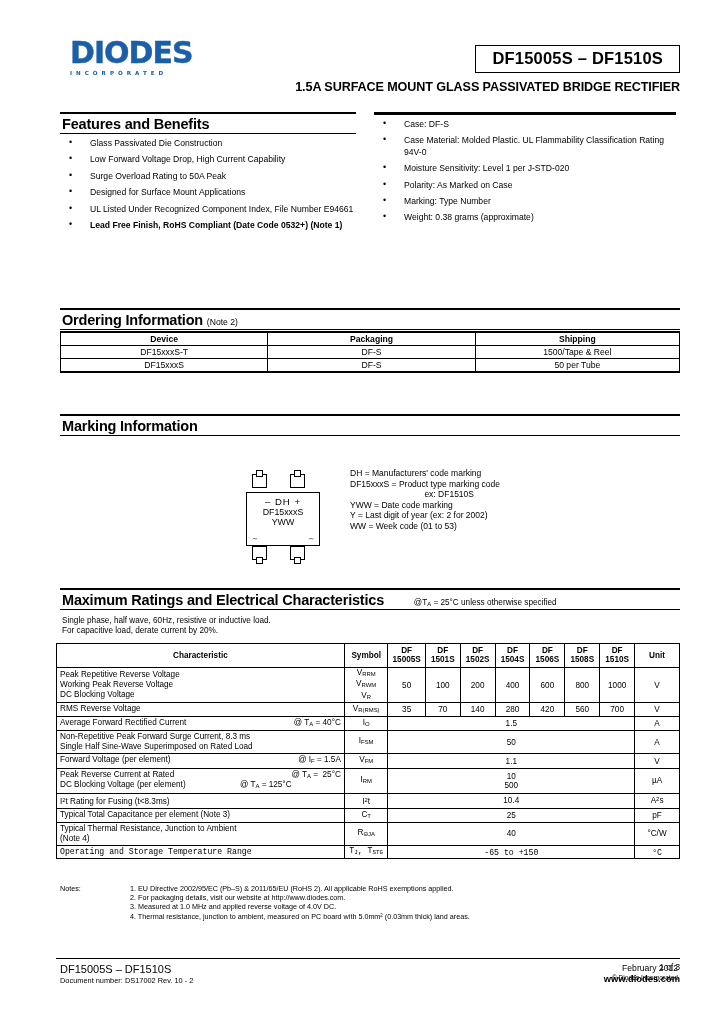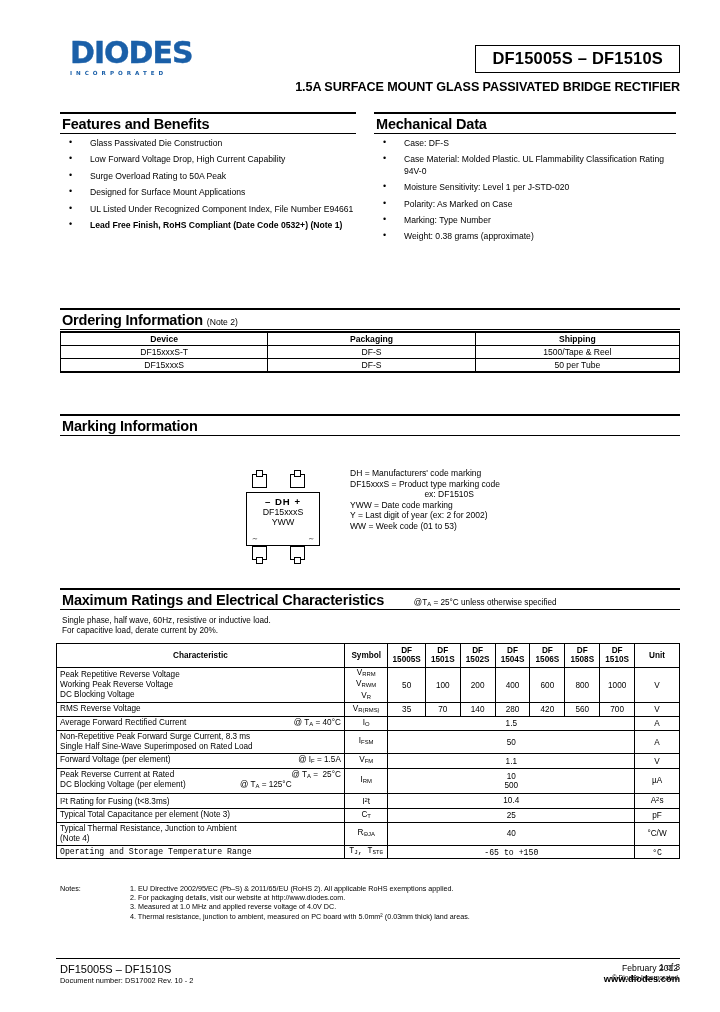--- a/index.html
+++ b/index.html
@@ -72,21 +72,21 @@
   
   #markwrap{position:absolute;left:225px;top:468px;width:420px;height:100px;}
   #pkg{position:absolute;left:5px;top:4px;width:105px;height:92px;}
   .lead{position:absolute;width:13px;height:12px;border:1.4px solid #000;background:#fff;}
   .lead i{position:absolute;left:3px;top:-5px;width:5px;height:5px;border:1.4px solid #000;background:#fff;}
   .lead.b i{top:10px;}
   #body{
     position:absolute;left:16px;top:20px;width:72px;height:52px;
     border:1.5px solid #000;background:#fff;
   }
-  #body .l1{font-size:9.6px;text-align:center;margin-top:3px;letter-spacing:1px;font-weight:bold;}
+  #body .l1{font-size:9.6px;text-align:center;margin-top:3px;letter-spacing:1px;font-weight:normal;}
   #body .l2{font-size:8.8px;text-align:center;margin-top:0px;}
   #body .l3{font-size:8.8px;text-align:center;margin-top:0px;}
   #body .tl{position:absolute;font-size:7px;}
   #legend{position:absolute;left:125px;top:0;font-size:8.5px;line-height:10.6px;}
   #legend .ctr{display:block;text-align:right;padding-right:26px;}
 
   
   #spec{position:absolute;left:56px;top:643px;width:624px;}
   #spec table{font-size:8.2px;border:1px solid #000;}
   #spec th,#spec td{border:1px solid #000;padding:0;}
@@ -145,21 +145,20 @@
       <li>Low Forward Voltage Drop, High Current Capability</li>
       <li>Surge Overload Rating to 50A Peak</li>
       <li>Designed for Surface Mount Applications</li>
       <li>UL Listed Under Recognized Component Index, File Number E94661</li>
       <li class="b">Lead Free Finish, RoHS Compliant (Date Code 0532+) (Note 1)</li>
     </ul>
   </div>
 
   <div class="sec" style="left:374px;top:112px;width:302px;">
     <div class="rule-top"></div>
-    <h2>Mechanical Data</h2>
     <div class="rule-bot"></div>
     <ul class="bl">
       <li>Case: DF-S</li>
       <li>Case Material:  Molded Plastic.  UL Flammability Classification Rating 94V-0</li>
       <li>Moisture Sensitivity:  Level 1 per J-STD-020</li>
       <li>Polarity: As Marked on Case</li>
       <li>Marking: Type Number</li>
       <li>Weight: 0.38 grams (approximate)</li>
     </ul>
   </div>

